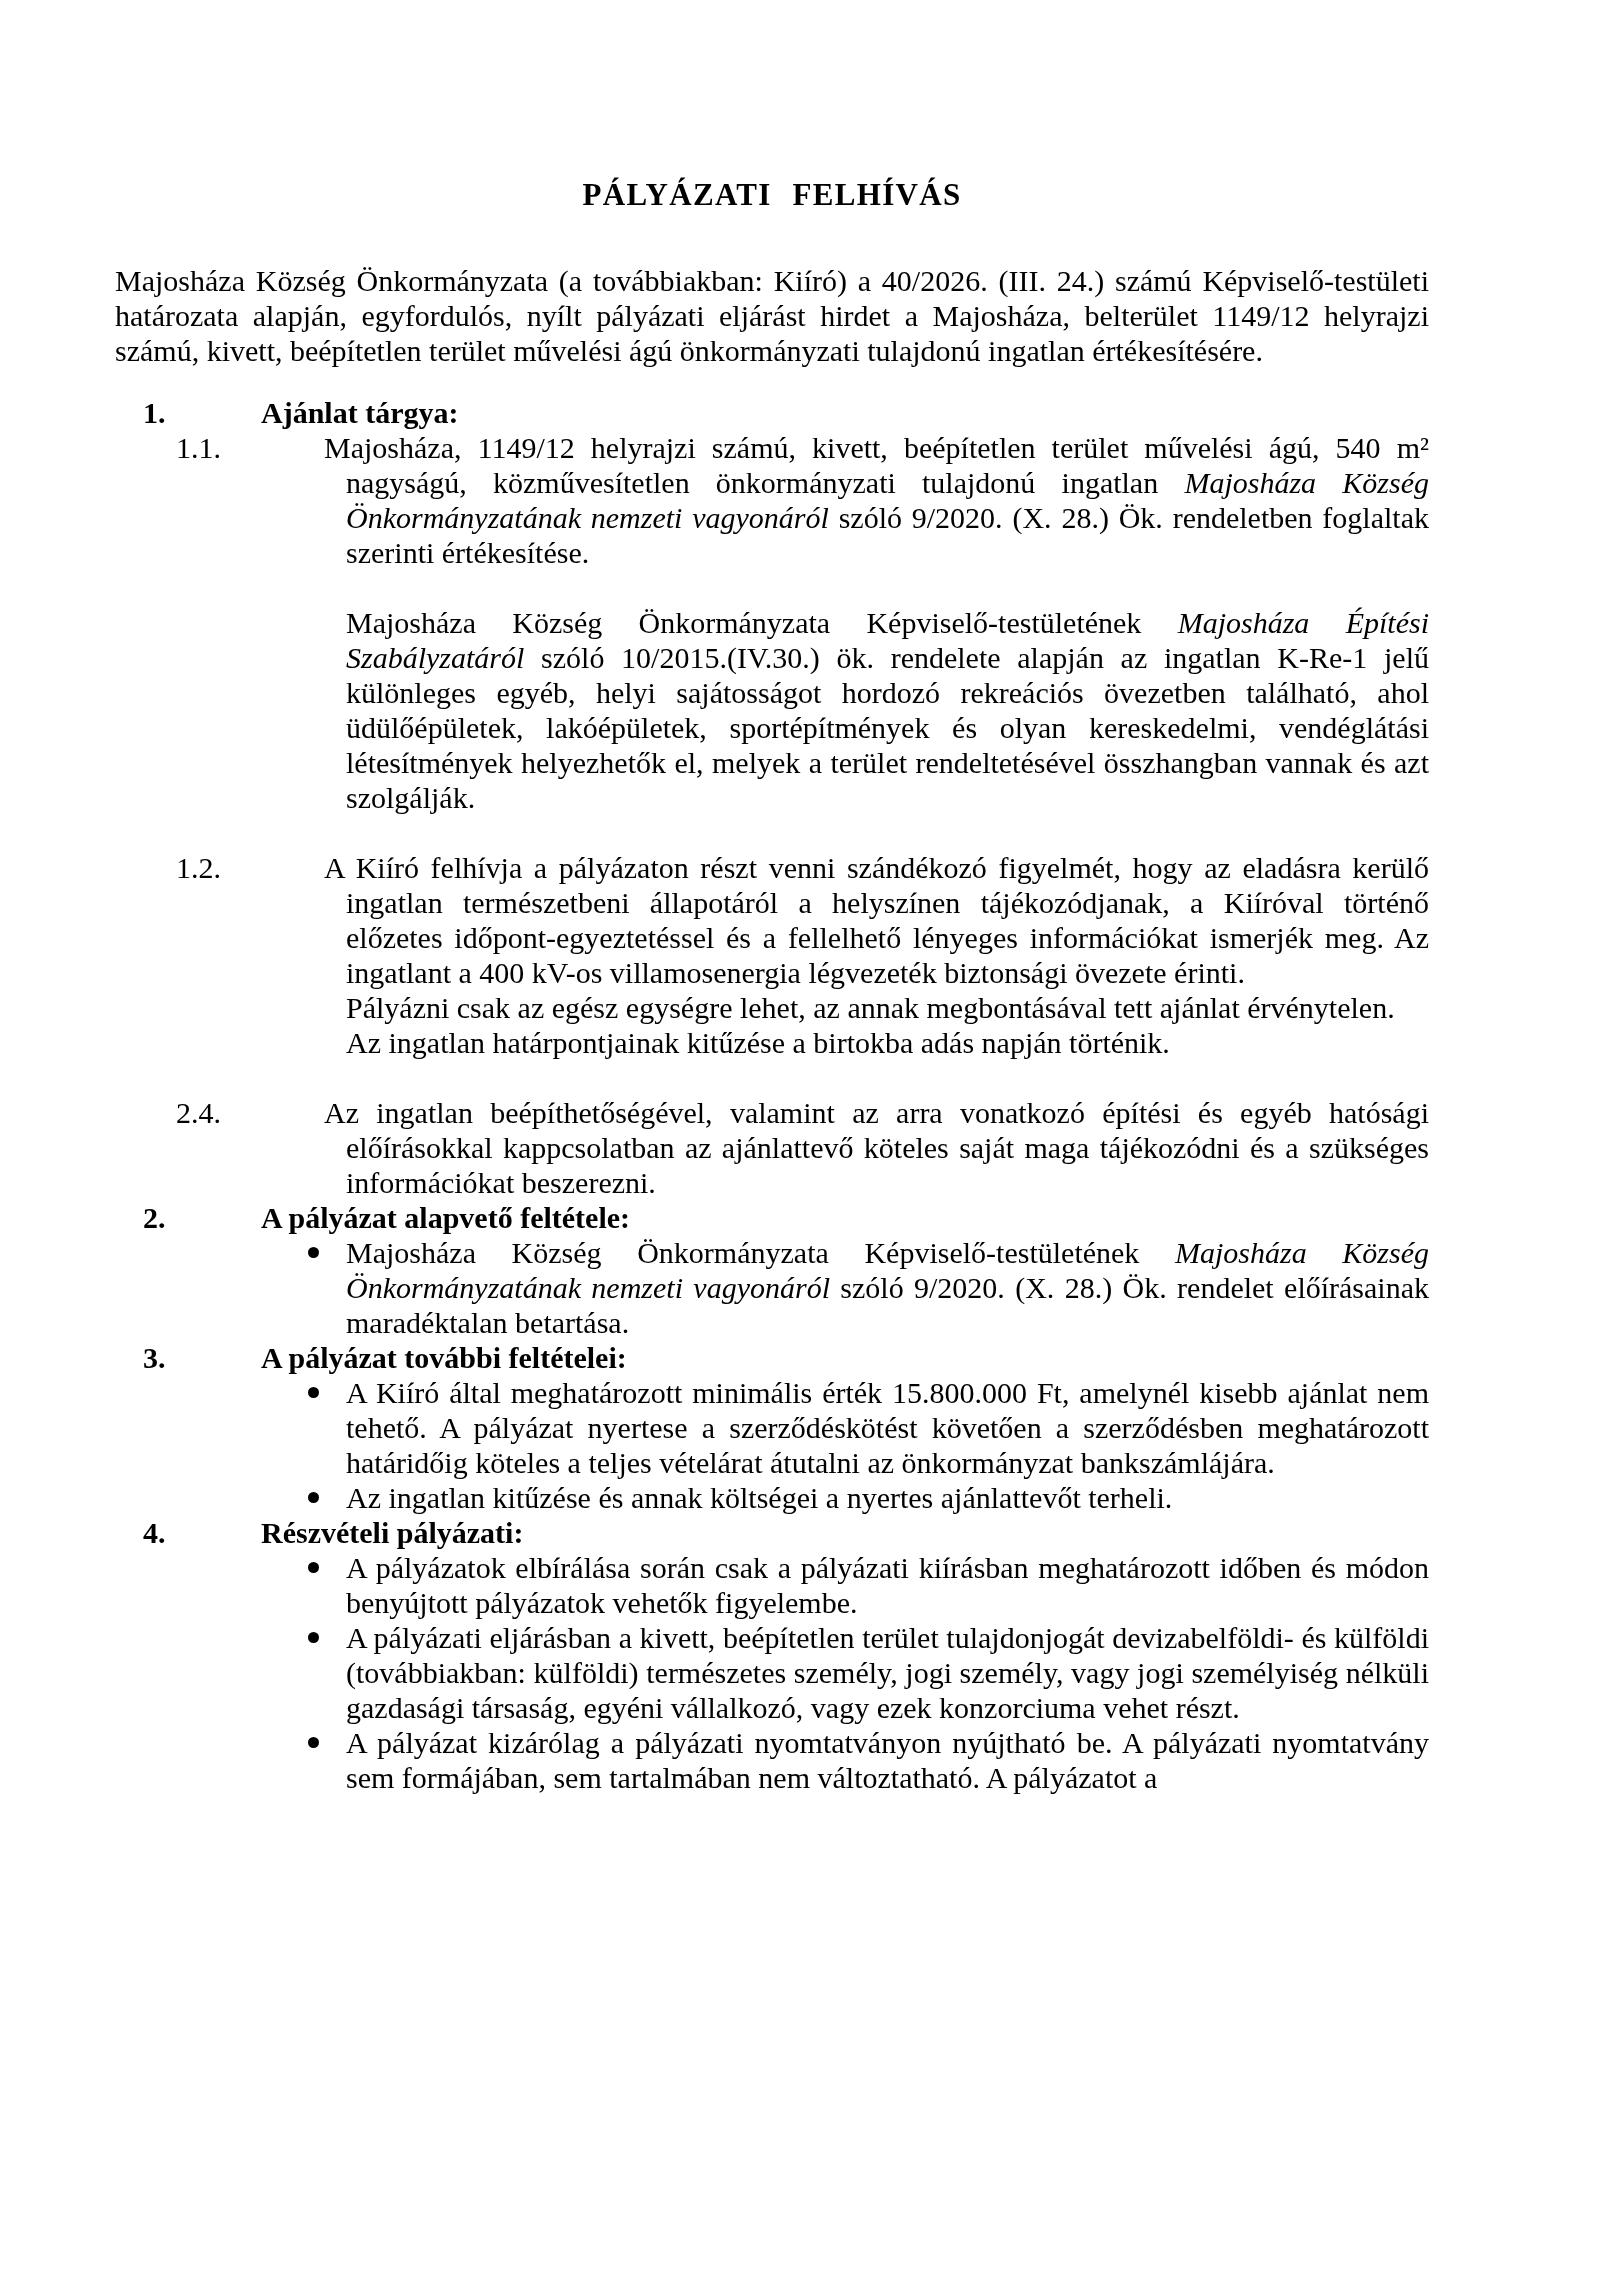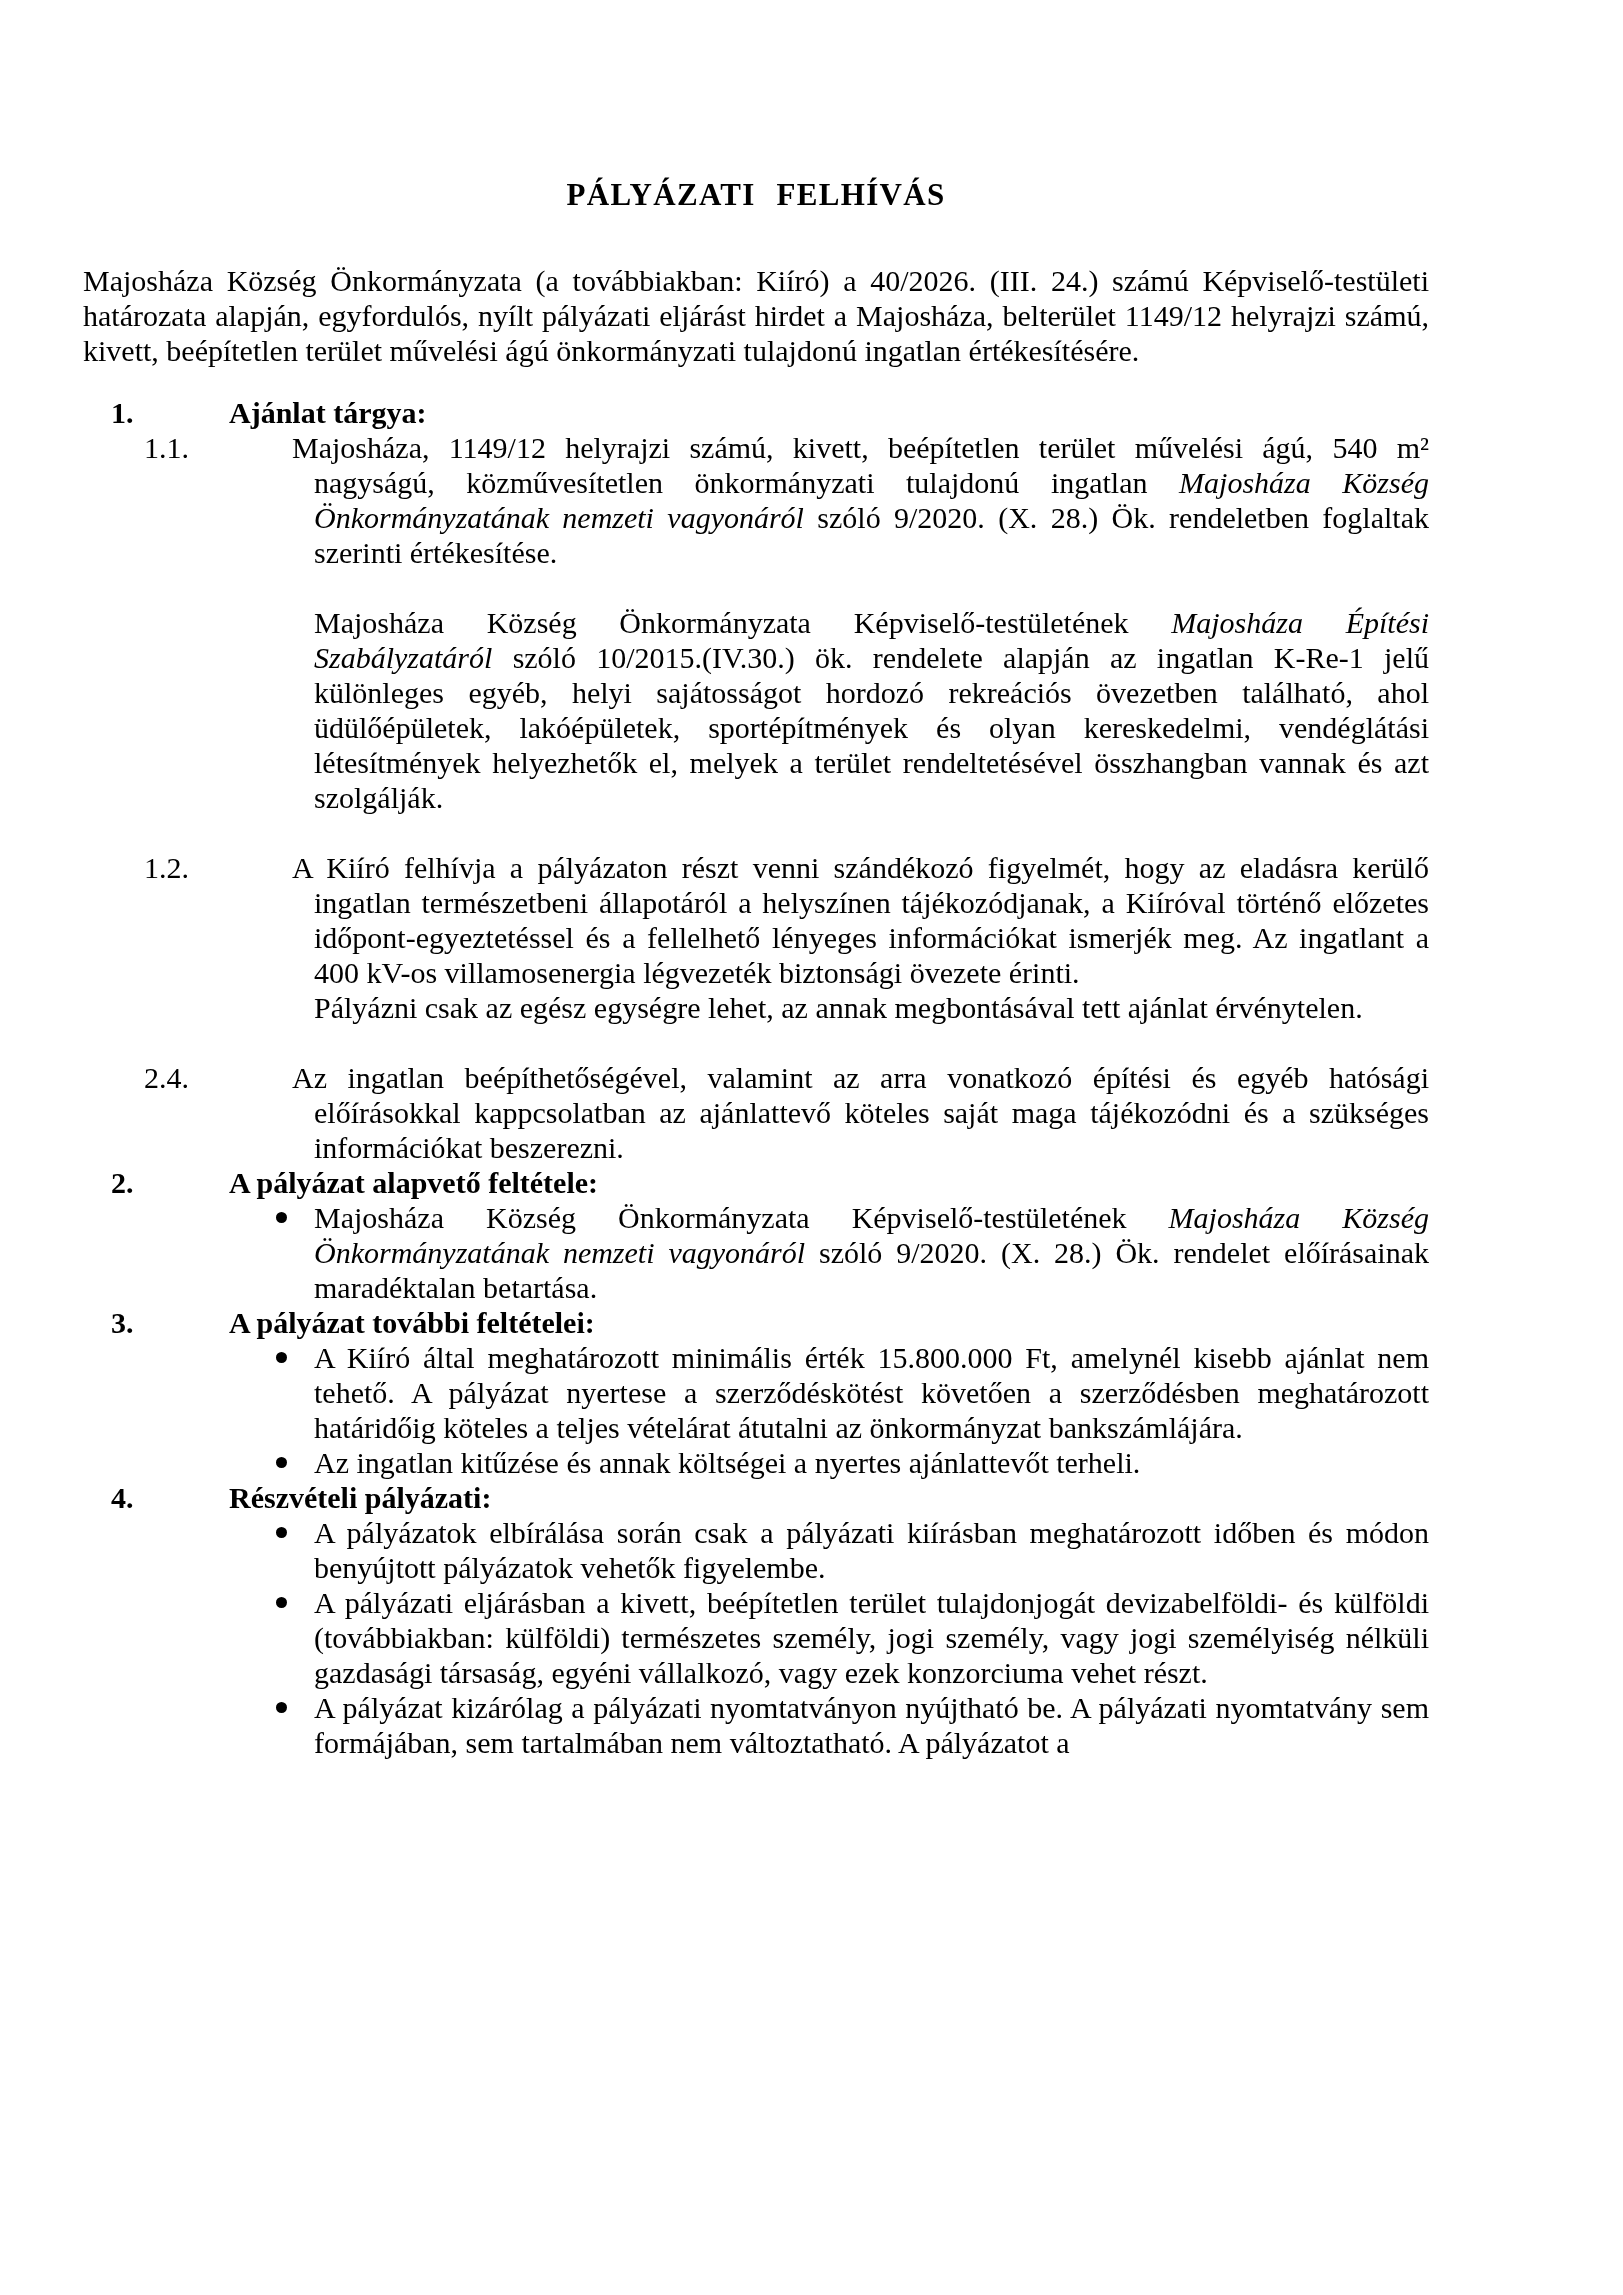--- a/index.html
+++ b/index.html
@@ -7,21 +7,21 @@
     position: relative;
     width: 1623px;
     height: 2295px;
     margin: 0 auto;
     background: #ffffff;
     color: #000000;
     font-family: "Liberation Serif", "DejaVu Serif", serif;
     font-size: 30px;
     line-height: 35px;
     box-sizing: border-box;
-    padding: 177px 194px 0 83px;
+    padding: 177px 194px 0 115px;
     overflow: hidden;
   }
   p { margin: 0; text-align: justify; }
 
   .doc-title {
     text-align: center;
     font-weight: bold;
     font-size: 31px;
     letter-spacing: 1.3px;
     word-spacing: 11.8px;
@@ -79,20 +79,21 @@
   <p class="heading mt1"><span class="hnum">1.</span><span>Ajánlat tárgya:</span></p>
 
   <p class="sub"><span class="subnum">1.1.</span><span><span>Majosháza, 1149/12 helyrajzi számú, kivett, beépítetlen terület művelési ágú, 540 m² nagyságú, közművesítetlen önkormányzati tulajdonú ingatlan </span><span class="it">Majosháza Község Önkormányzatának nemzeti vagyonáról</span><span> szóló 9/2020. (X. 28.) Ök. rendeletben foglaltak szerinti értékesítése.</span></span></p>
 
   <p class="plain mb1" style="margin-top:35px"><span>Majosháza Község Önkormányzata Képviselő-testületének </span><span class="it">Majosháza Építési Szabályzatáról</span><span> szóló 10/2015.(IV.30.) ök. rendelete alapján az ingatlan K-Re-1 jelű különleges egyéb, helyi sajátosságot hordozó rekreációs övezetben található, ahol üdülőépületek, lakóépületek, sportépítmények és olyan kereskedelmi, vendéglátási létesítmények helyezhetők el, melyek a terület rendeltetésével összhangban vannak és azt szolgálják.</span></p>
 
   <p class="sub" style="margin-top:35px"><span class="subnum">1.2.</span><span><span>A Kiíró felhívja a pályázaton részt venni szándékozó figyelmét, hogy az eladásra kerülő ingatlan természetbeni állapotáról a helyszínen tájékozódjanak, a Kiíróval történő előzetes időpont-egyeztetéssel és a fellelhető lényeges információkat ismerjék meg. Az ingatlant a 400 kV-os villamosenergia légvezeték biztonsági övezete érinti.</span></span></p>
 
   <p class="plain"><span>Pályázni csak az egész egységre lehet, az annak megbontásával tett ajánlat érvénytelen.</span></p>
 
+  <p class="plain"><span>Az ingatlan határpontjainak kitűzése a birtokba adás napján történik.</span></p>
 
   <p class="sub" style="margin-top:35px"><span class="subnum">2.4.</span><span><span>Az ingatlan beépíthetőségével, valamint az arra vonatkozó építési és egyéb hatósági előírásokkal kappcsolatban az ajánlattevő köteles saját maga tájékozódni és a szükséges információkat beszerezni.</span></span></p>
 
   <p class="heading sec-gap"><span class="hnum">2.</span><span>A pályázat alapvető feltétele:</span></p>
 
   <p class="bullet"><span class="dot"></span><span><span>Majosháza Község Önkormányzata Képviselő-testületének </span><span class="it">Majosháza Község Önkormányzatának nemzeti vagyonáról</span><span> szóló 9/2020. (X. 28.) Ök. rendelet előírásainak maradéktalan betartása.</span></span></p>
 
   <p class="heading sec-gap"><span class="hnum">3.</span><span>A pályázat további feltételei:</span></p>
 
   <p class="bullet"><span class="dot"></span><span><span>A Kiíró által meghatározott minimális érték 15.800.000 Ft, amelynél kisebb ajánlat nem tehető. A pályázat nyertese a szerződéskötést követően a szerződésben meghatározott határidőig köteles a teljes vételárat átutalni az önkormányzat bankszámlájára.</span></span></p>

